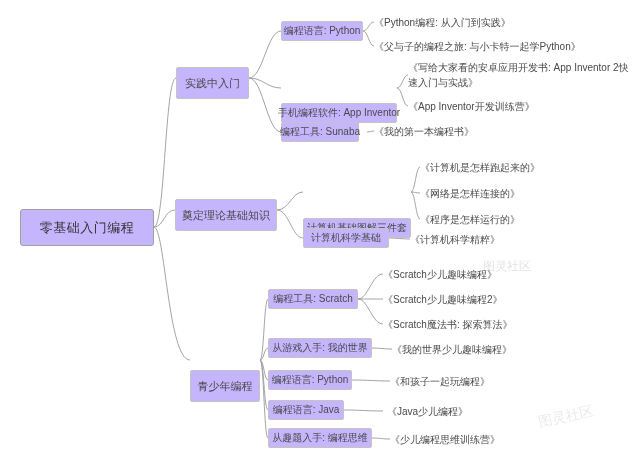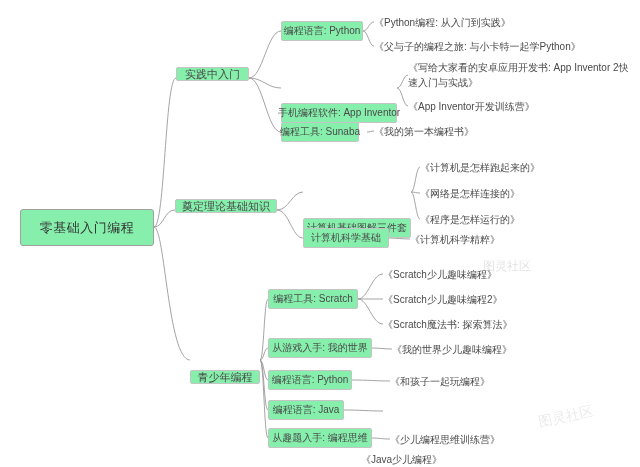--- a/index.html
+++ b/index.html
@@ -5,29 +5,29 @@
   html, body { margin:0; padding:0; background:#ffffff; }
   body { font-family:"Liberation Sans", sans-serif; }
   .canvas {
     position:relative; width:640px; height:467px;
     background:#ffffff; overflow:hidden;
   }
   svg.links { position:absolute; left:0; top:0; width:640px; height:467px; }
   svg.links path { stroke:#9a9a9a; stroke-width:0.9; fill:none; }
   .node { position:absolute; box-sizing:border-box; color:#4a4a4a; }
   .box {
-    background:#86efac; border:1px solid #c4c4c4; border-radius:2px;
+    background:#c4b5fd; border:1px solid #c4c4c4; border-radius:2px;
     display:flex; align-items:center; justify-content:center;
     white-space:nowrap;
   }
   .root-box {
     border:1px solid #9f9f9f; border-radius:3px;
     font-size:13px; color:#333; letter-spacing:0.5px;
   }
-  .l1 { font-size:11px; height:14px; }
+  .l1 { font-size:11px; height:32px; }
   .l2 { font-size:10px; height:20px; }
   .leaf { font-size:10px; line-height:15px; white-space:nowrap; color:#4a4a4a; }
   .leaf.wrap { white-space:normal; width:225px; }
   .wm-faint { position:absolute; color:rgba(0,0,0,0.12); font-size:12px; white-space:nowrap; }
   .wm-faint2 { position:absolute; color:rgba(0,0,0,0.09); font-size:14px; white-space:nowrap; transform:rotate(-12deg); }
   .wm-bottom {
     position:absolute; right:8px; bottom:6px;
     font-size:15px; font-weight:bold; color:#111; white-space:nowrap;
   }
 </style>
@@ -100,19 +100,19 @@
   <div class="node box l2" style="left:268px; top:338px; width:104px;">从游戏入手: 我的世界</div>
   <div class="node box l2" style="left:268px; top:370px; width:84px;">编程语言: Python</div>
   <div class="node box l2" style="left:268px; top:400px; width:76px;">编程语言: Java</div>
   <div class="node box l2" style="left:268px; top:428px; width:104px;">从趣题入手: 编程思维</div>
 
   <div class="node leaf" style="left:383px; top:267px;">《Scratch少儿趣味编程》</div>
   <div class="node leaf" style="left:383px; top:292px;">《Scratch少儿趣味编程2》</div>
   <div class="node leaf" style="left:383px; top:317px;">《Scratch魔法书: 探索算法》</div>
   <div class="node leaf" style="left:392px; top:342px;">《我的世界少儿趣味编程》</div>
   <div class="node leaf" style="left:390px; top:374px;">《和孩子一起玩编程》</div>
-  <div class="node leaf" style="left:361px; top:404px;margin-top:48px;">《Java少儿编程》</div>
+  <div class="node leaf" style="left:387px; top:404px;">《Java少儿编程》</div>
   <div class="node leaf" style="left:390px; top:432px;">《少儿编程思维训练营》</div>
 
   <div class="wm-faint" style="left:483px; top:258px;">图灵社区</div>
   <div class="wm-faint2" style="left:538px; top:408px;">图灵社区</div>
 
 </div>
 
 </body></html>

